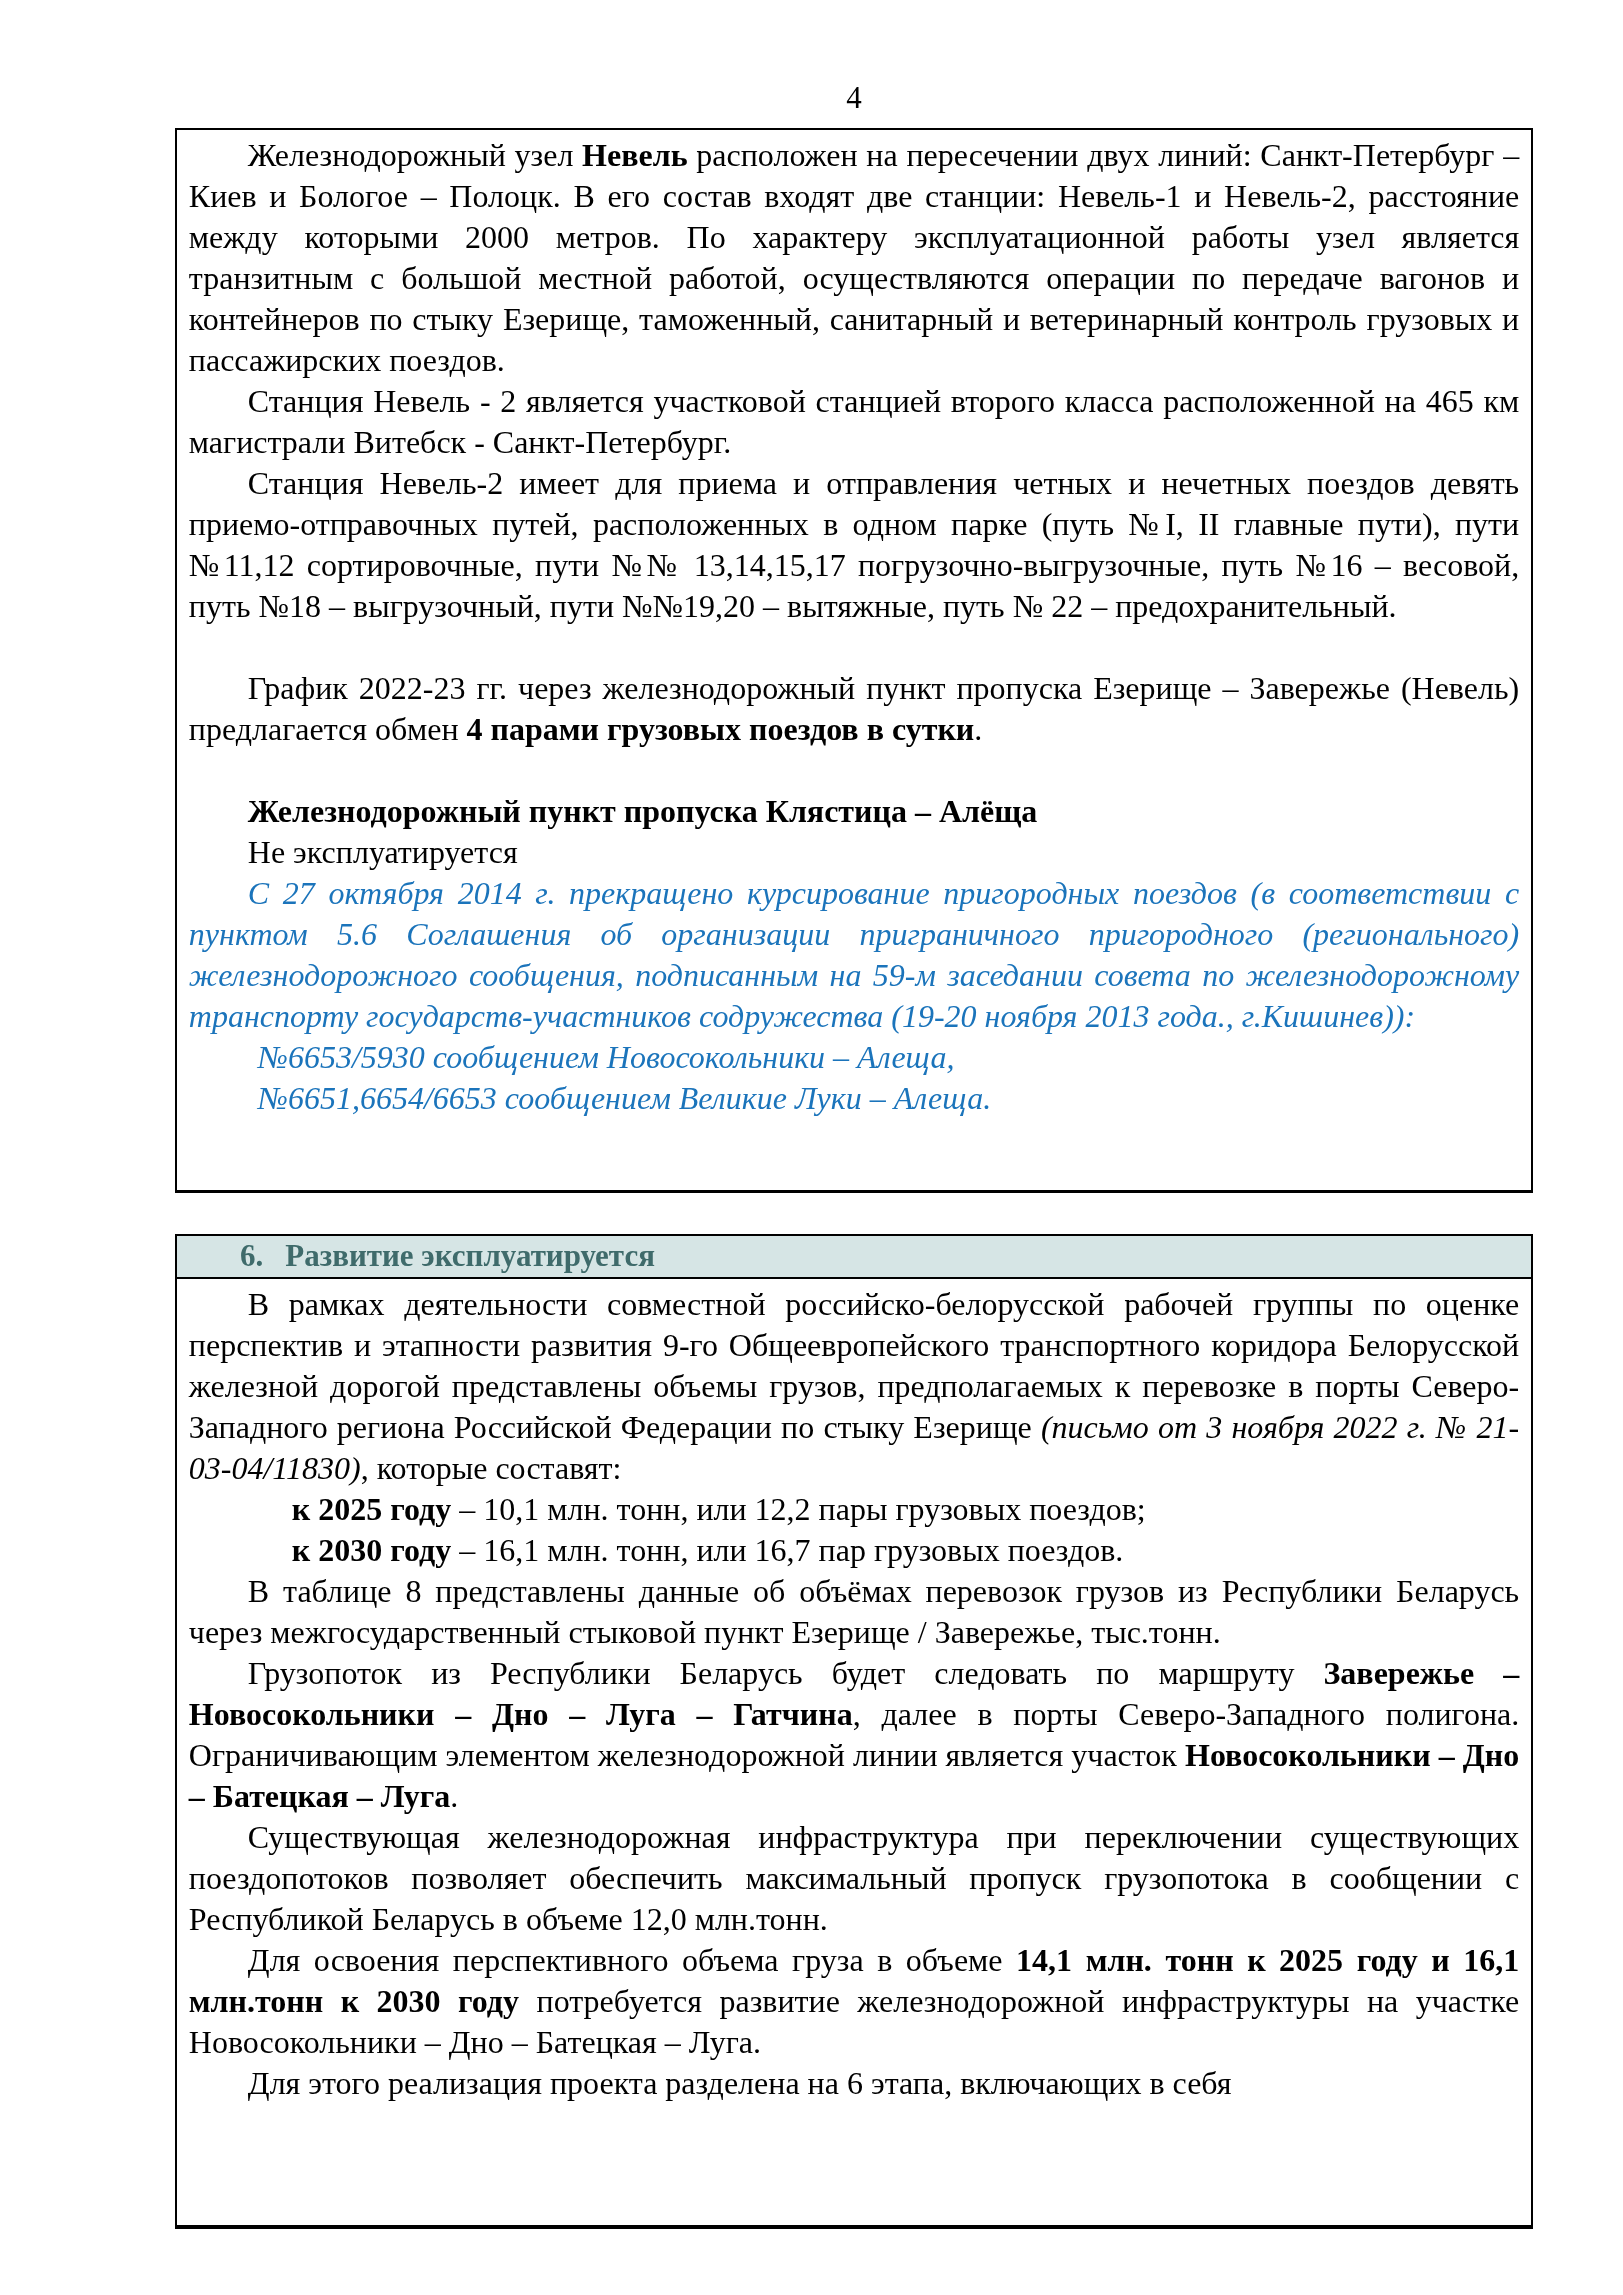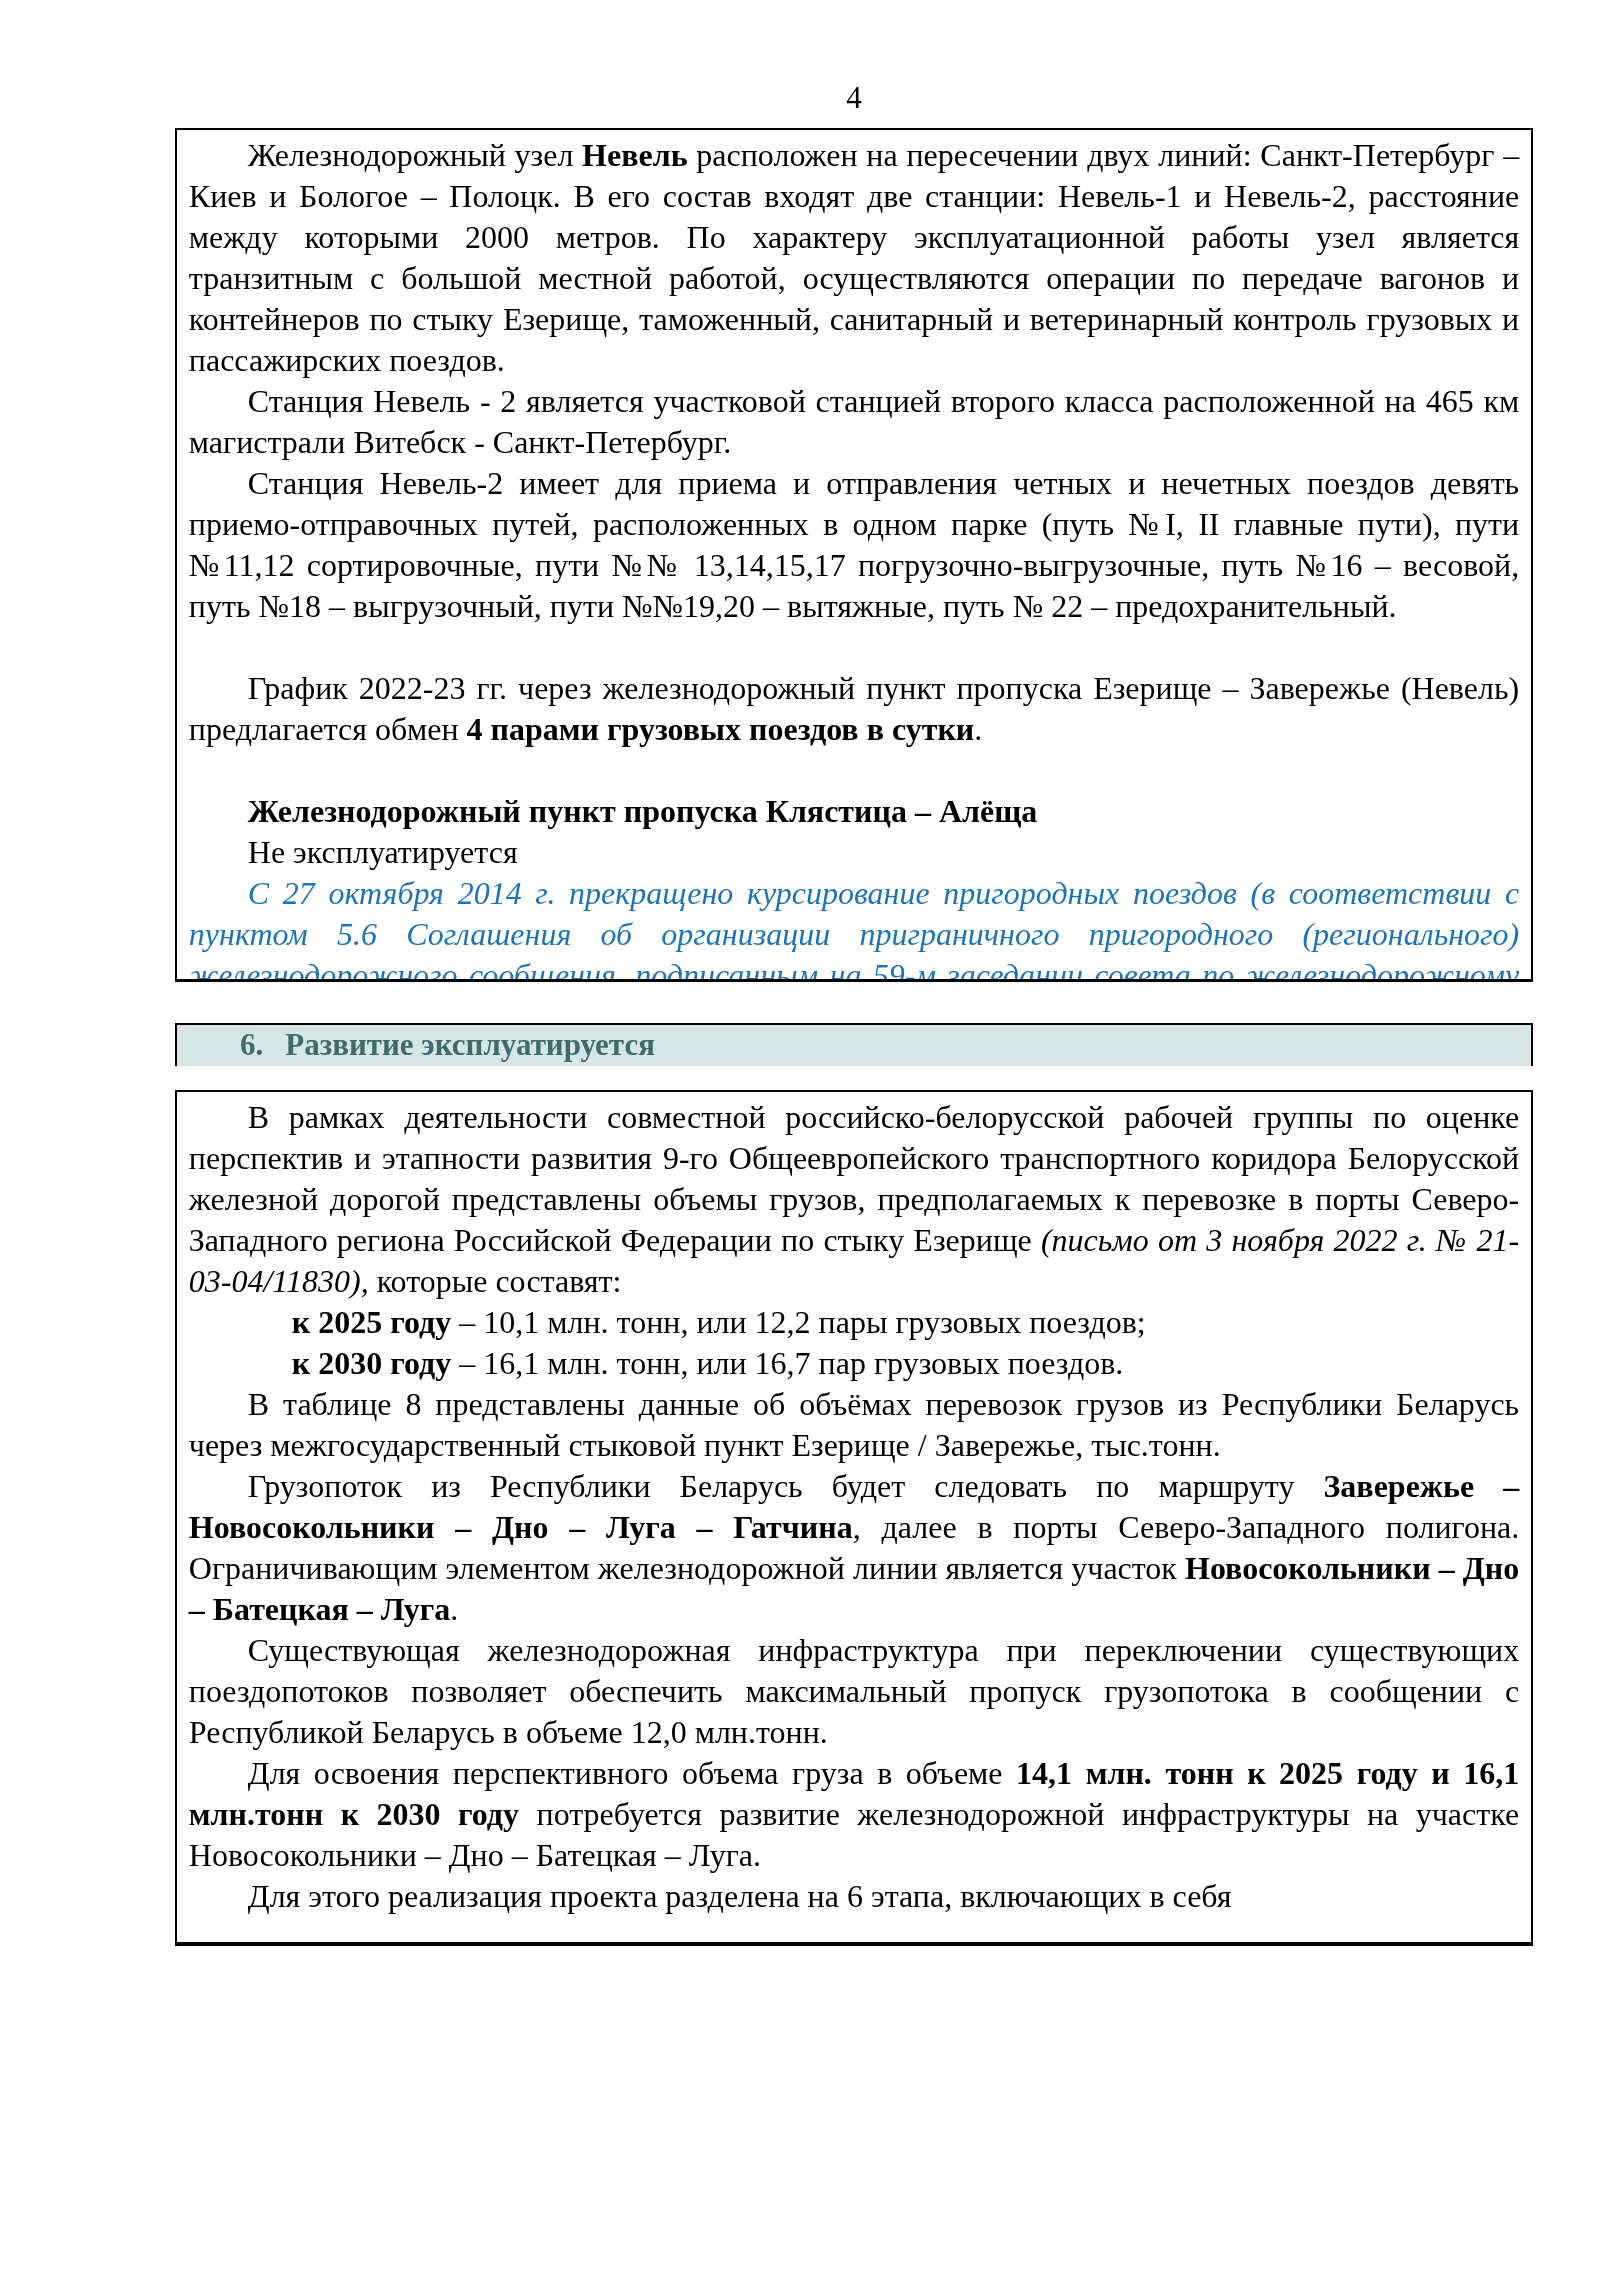--- a/index.html
+++ b/index.html
@@ -28,44 +28,43 @@
     line-height: 41px;
   }
   .text-box {
     box-sizing: border-box;
     border: 2.6px solid #000000;
     padding: 5.2px 11.8px;
     overflow: hidden;
   }
   .box1 {
     margin-top: 9.8px;
-    height: 854px;
+    height: 1065px;
     border-bottom-width: 3.9px;
   }
   .band {
     box-sizing: border-box;
     margin-top: 41px;
     height: 43px;
     border: 2.6px solid #000000;
     border-bottom: none;
     background: var(--band-bg, #d6e5e5);
     display: flex;
     align-items: center;
     padding-left: 63px;
     color: var(--teal, #3f6b6b);
     font-weight: bold;
     font-size: 31px;
   }
   .band .num {
     margin-right: 22px;
   }
   .box2 {
-    height: 856px;
+    height: 952px;
     border-bottom-width: 4.6px;
-    margin-top: 24px;
   }
   .para {
     margin: 0;
     font-size: 32px;
     line-height: 41px;
     min-height: 41px;
     text-align: justify;
   }
   .indent     { text-indent: 59px;  }
   .indent-num { text-indent: 69px; }

